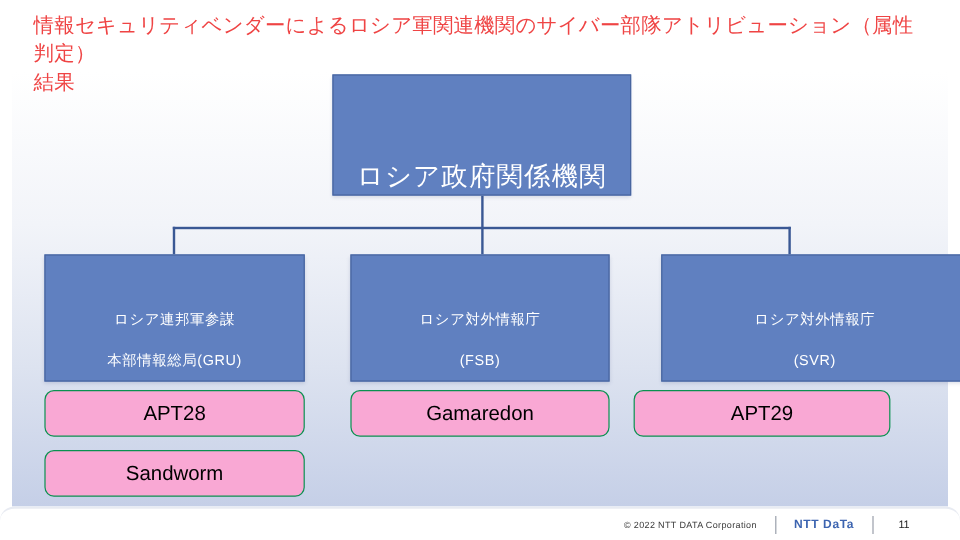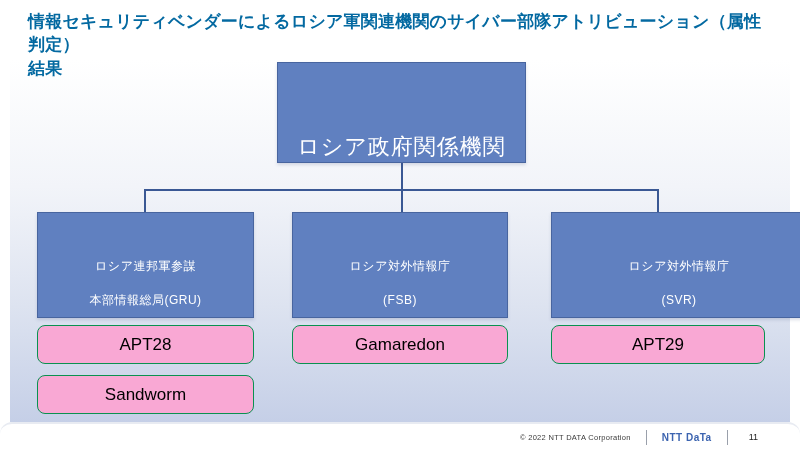--- a/index.html
+++ b/index.html
@@ -13,21 +13,21 @@
   }
   .bg-gradient {
     position: absolute;
     left: 10px; top: 60px;
     width: 780px; height: 362px;
     background: linear-gradient(180deg, #ffffff 0%, #f2f4f9 35%, #dde3f0 68%, #c5cfe7 100%);
   }
   .slide-title {
     position: absolute;
     left: 28px; top: 10px; width: 744px;
-    font-size: 17px; font-weight: 700; color: #0369a1;
+    font-size: 17px; font-weight: 400; color: #ef4444;
     line-height: 1.38;
     letter-spacing: 0.2px;
   }
   .connector {
     position: absolute;
     background: #3a5894;
   }
   .box-agency {
     position: absolute;
     background: #6080c0;
@@ -54,21 +54,21 @@
     height: 39px;
     background: #f9a8d4;
     border: 1px solid #0a9150;
     border-radius: 8px;
     color: #000000;
     font-size: 17px;
     display: flex; align-items: center; justify-content: center;
   }
   .grp-left  { left: 37px;  width: 217px; }
   .grp-mid   { left: 292px; width: 216px; }
-  .grp-right { left: 551px; width: 214px; }
+  .grp-right { left: 528px; width: 214px; }
   .row1 { top: 325px; }
   .row2 { top: 375px; }
   .footer {
     position: absolute;
     left: 0; top: 422px; width: 800px; height: 28px;
     background: #ffffff;
     border-top: 2px solid #e8ebf2;
     display: flex; align-items: center; justify-content: flex-end;
     gap: 15px;
     padding-right: 40px;

